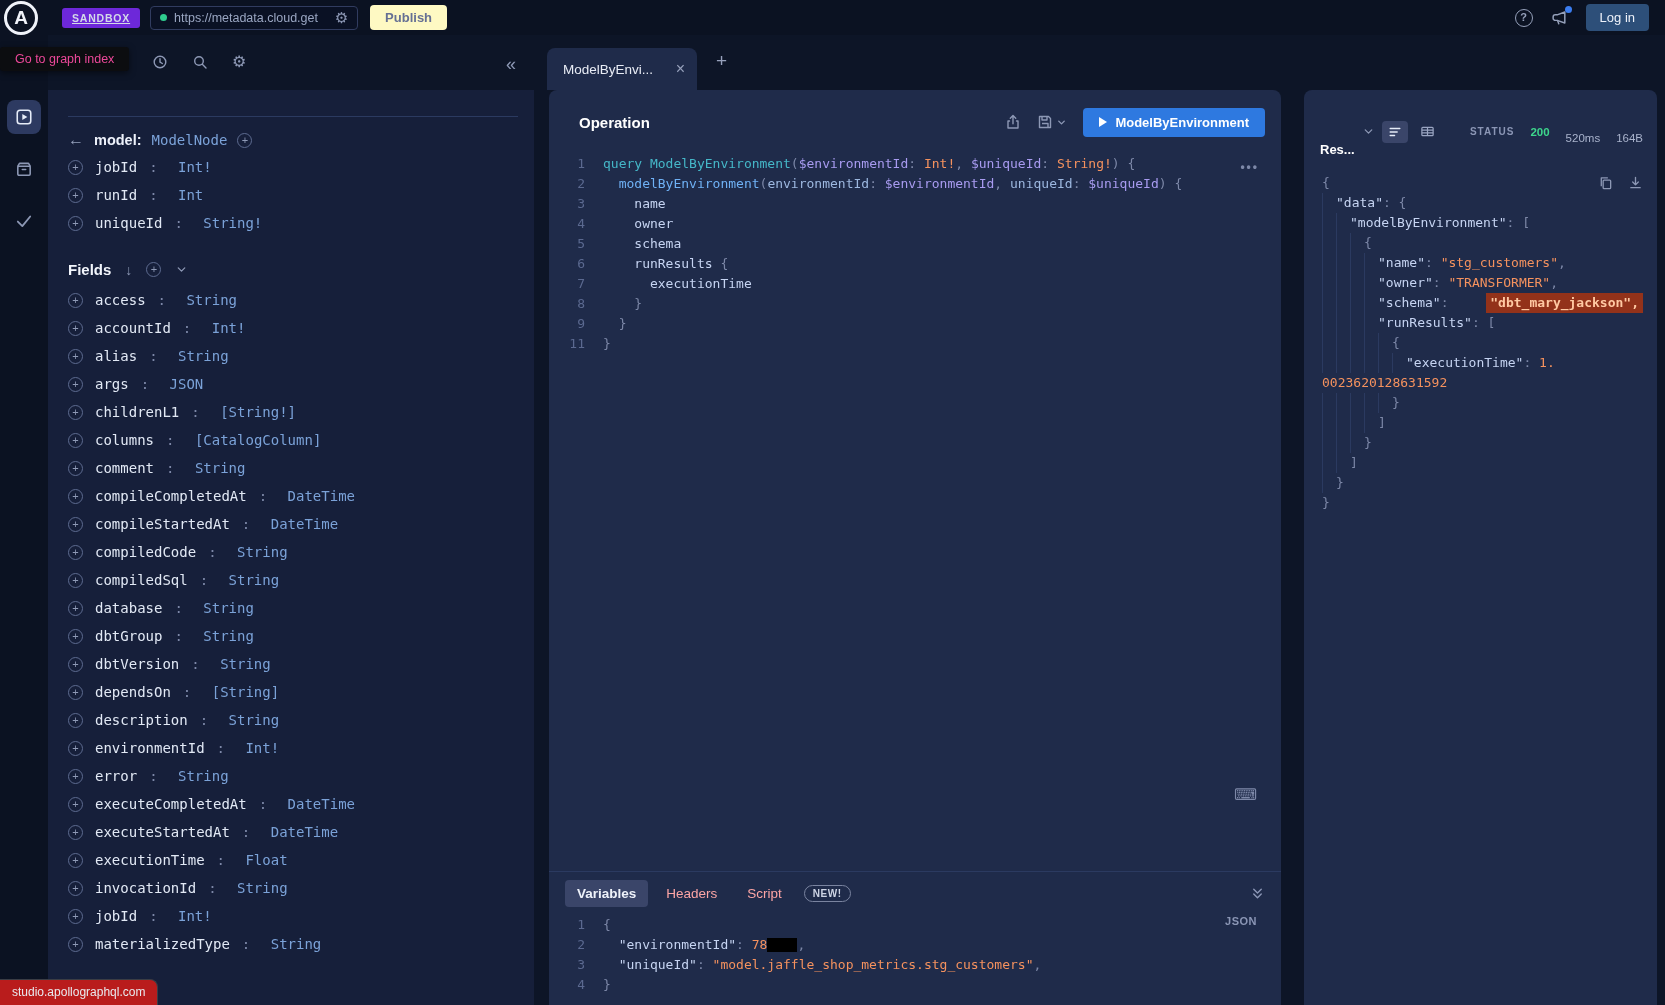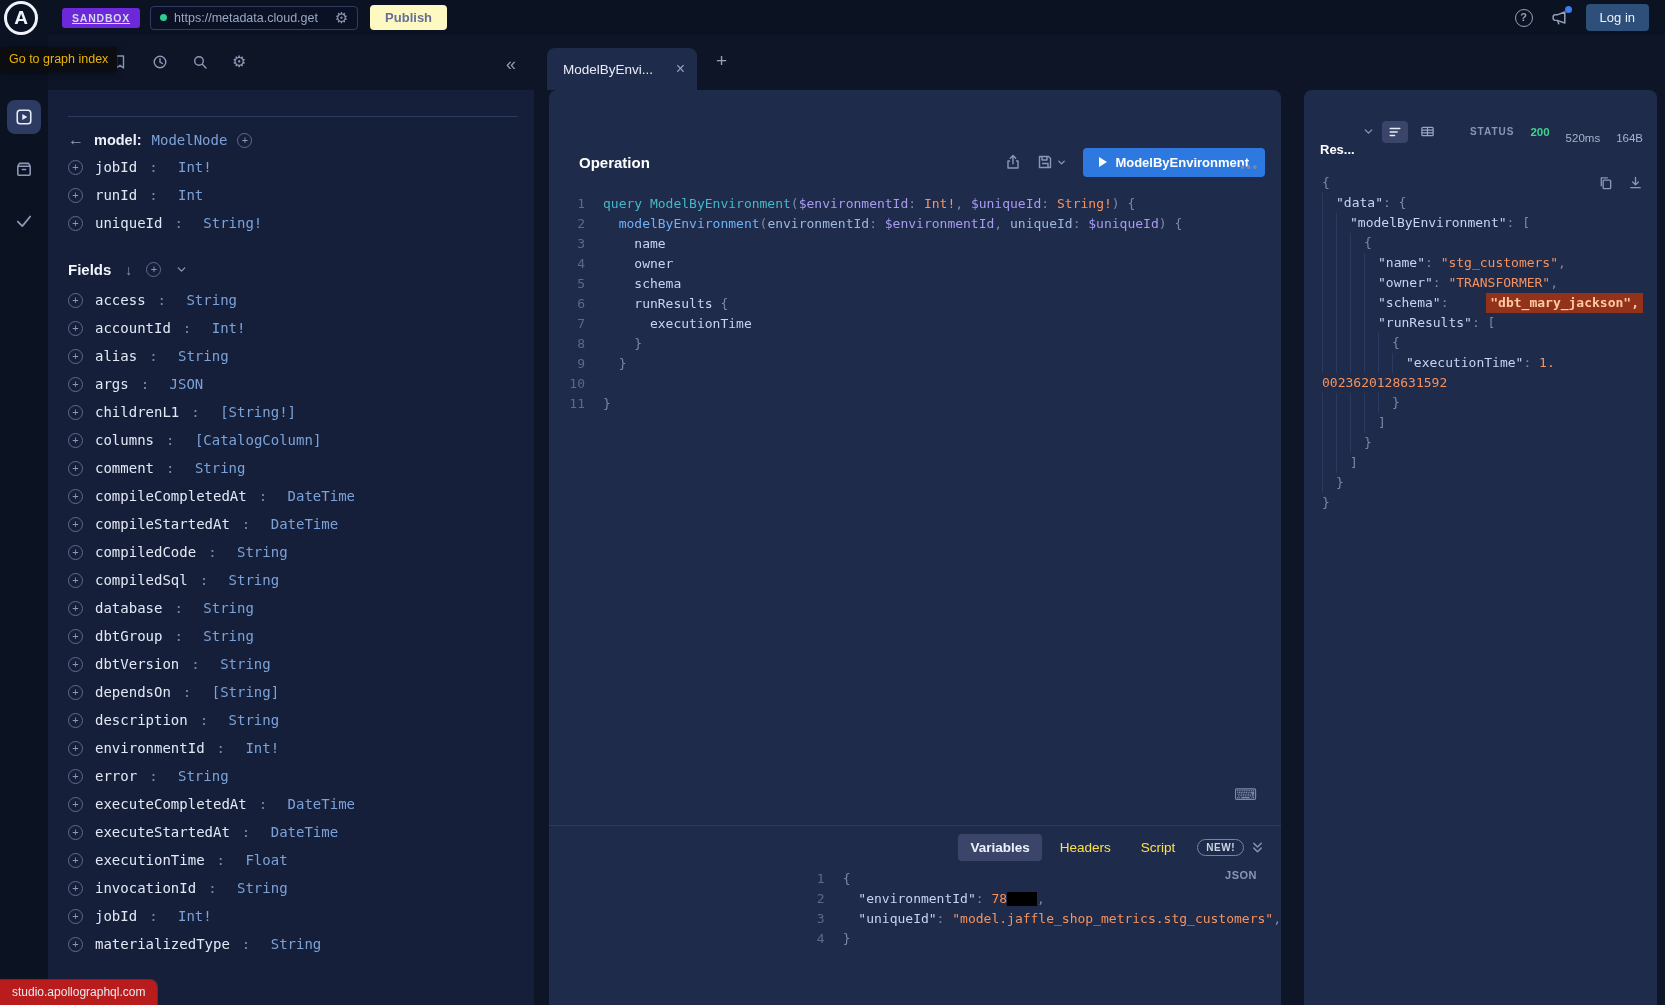--- a/index.html
+++ b/index.html
@@ -27,21 +27,21 @@
   .mega-wrap{position:relative;color:#95a0ba;}
   .notif-dot{position:absolute;top:-3px;right:-4px;width:7px;height:7px;background:#3b7df0;border-radius:50%;}
   .login-btn{background:#2d4f79;color:#eef2fa;font-size:13px;padding:6px 14px;border-radius:4px;border:none;font-family:inherit;}
 
   
   .rail{position:absolute;left:0;top:0;width:48px;height:100%;background:#0b1222;padding-top:100px;display:flex;flex-direction:column;align-items:center;gap:18px;z-index:5;}
   .rail-item{width:34px;height:34px;border-radius:8px;display:flex;align-items:center;justify-content:center;color:#8d98b5;}
   .rail-item.active{background:#2d3a61;color:#e6ecf8;}
 
   
-  .tooltip{position:absolute;left:0;top:47px;background:#0c0d10;color:#eab308;font-size:12.5px;padding:5px 9px;border-radius:3px;z-index:60;box-shadow:0 2px 6px rgba(0,0,0,.5);white-space:nowrap;}
+  .tooltip{position:absolute;left:0;top:47px;background:#0c0d10;color:#ec4899;font-size:12.5px;padding:5px 15px;border-radius:3px;z-index:60;box-shadow:0 2px 6px rgba(0,0,0,.5);white-space:nowrap;}
   .status-pill{position:absolute;left:0;bottom:0;background:#b91c1c;border:1px solid #3a3d45;border-left:none;border-bottom:none;color:#e8eaef;font-size:12px;padding:5px 12px 6px;border-top-right-radius:8px;z-index:60;}
 
   
   .subheader{position:absolute;left:48px;top:35px;right:0;height:55px;background:#0d1527;}
   .sub-icon{position:absolute;top:19px;}
   .collapse{position:absolute;left:458px;top:20px;font-size:18px;color:#8d98b5;line-height:1;}
   .tab{position:absolute;left:499px;bottom:0;height:42px;width:150px;background:#1f2b4a;border-radius:8px 8px 0 0;display:flex;align-items:center;padding:0 12px 0 16px;gap:8px;}
   .tab-label{color:#e8ecf5;font-size:13.5px;white-space:nowrap;overflow:hidden;}
   .tab-close{margin-left:auto;color:#97a1bc;font-size:16px;line-height:1;}
   .new-tab{position:absolute;left:668px;top:16px;color:#97a1bc;font-size:19px;line-height:1;}
@@ -75,33 +75,33 @@
   .cl{color:#6fb1f5;}
   .ag{color:#9db8e0;}
   .pn{color:#7d88a8;}
   .ky{color:#c6d4f2;}
   .st,.nm{color:#f5925e;}
   .hl{background:#93321a;color:#ffc9a3;font-weight:bold;padding:0 4px;}
   .rd{display:inline-block;width:30px;height:14px;background:#000;flex:none;align-self:center;}
 
   
   .editor-card{position:absolute;left:549px;top:90px;width:732px;bottom:0;background:#1f2b4a;border-radius:8px 8px 0 0;display:flex;flex-direction:column;}
-  .op-header{display:flex;align-items:center;padding:14px 16px 0 30px;gap:16px;height:50px;flex:none;margin-top:40px;}
+  .op-header{display:flex;align-items:center;padding:14px 16px 0 30px;gap:16px;height:50px;flex:none;}
   .op-title{font-size:15px;font-weight:bold;color:#fff;margin-right:auto;}
   .hicon{display:flex;align-items:center;gap:3px;color:#8d98b5;}
   .run-btn{display:flex;align-items:center;gap:8px;background:#2e79e0;border:none;border-radius:4px;color:#fff;font-weight:bold;font-size:13px;padding:7px 16px;font-family:inherit;}
   .run-play{width:0;height:0;border-left:8px solid #fff;border-top:5px solid transparent;border-bottom:5px solid transparent;}
   .op-code{margin-top:14px;flex:1;overflow:hidden;}
   .ellipsis{position:absolute;right:22px;top:70px;color:#7d88a8;letter-spacing:2px;font-size:12px;font-weight:bold;}
   .kbd-icon{position:absolute;right:24px;bottom:202px;color:#7d88a8;font-size:16px;line-height:1;}
 
   
-  .vars{flex:none;height:180px;border-top:1px solid #2b3a60;display:flex;flex-direction:column;align-items:flex-end;}
+  .vars{flex:none;height:134px;border-top:1px solid #2b3a60;display:flex;flex-direction:column;}
   .vars-header{display:flex;align-items:center;gap:6px;padding:8px 16px 0;flex:none;}
-  .vtab{color:#fde047;font-size:13.5px;padding:6px 12px;border-radius:4px;}
+  .vtab{color:#fca5a5;font-size:13.5px;padding:6px 12px;border-radius:4px;}
   .vtab.active{background:#3a4569;color:#eef2fa;font-weight:bold;}
   .new-badge{border:1px solid #7a84a0;color:#cdd4e4;border-radius:9px;font-size:10px;font-weight:bold;padding:2px 8px;margin-left:4px;letter-spacing:.5px;}
   .dbl-chev{margin-left:auto;color:#8b96b5;}
   .vars-body{position:relative;flex:1;padding-top:8px;}
   .json-label{position:absolute;right:24px;top:8px;color:#8b96b5;font-size:11px;font-weight:bold;letter-spacing:.5px;}
 
   
   .resp-card{position:absolute;left:1304px;top:90px;width:353px;bottom:0;background:#1f2b4a;border-radius:8px 8px 0 0;}
   .resp-header{display:flex;align-items:center;gap:7px;padding:16px 14px 0 16px;}
   .resp-title{font-size:13px;font-weight:bold;color:#fff;margin-top:36px;}
@@ -399,21 +399,20 @@
   <div class="op-code" id="op-code">
       <div class="code-line"><span class="ln">1</span><span class="kw">query </span><span class="opn">ModelByEnvironment</span><span class="pn">(</span><span class="vr">$environmentId</span><span class="pn">: </span><span class="ty">Int!</span><span class="pn">, </span><span class="vr">$uniqueId</span><span class="pn">: </span><span class="ty">String!</span><span class="pn">) {</span></div>
       <div class="code-line"><span class="ln">2</span><span class="pn">  </span><span class="cl">modelByEnvironment</span><span class="pn">(</span><span class="ag">environmentId</span><span class="pn">: </span><span class="vr">$environmentId</span><span class="pn">, </span><span class="ag">uniqueId</span><span class="pn">: </span><span class="vr">$uniqueId</span><span class="pn">) {</span></div>
       <div class="code-line"><span class="ln">3</span><span class="fl">    name</span></div>
       <div class="code-line"><span class="ln">4</span><span class="fl">    owner</span></div>
       <div class="code-line"><span class="ln">5</span><span class="fl">    schema</span></div>
       <div class="code-line"><span class="ln">6</span><span class="fl">    runResults </span><span class="pn">{</span></div>
       <div class="code-line"><span class="ln">7</span><span class="fl">      executionTime</span></div>
       <div class="code-line"><span class="ln">8</span><span class="pn">    }</span></div>
       <div class="code-line"><span class="ln">9</span><span class="pn">  }</span></div>
-      <div class="code-line"><span class="ln">10</span></div>
       <div class="code-line"><span class="ln">11</span><span class="pn">}</span></div>
     </div>
   <span class="ellipsis">•••</span>
   <span class="kbd-icon">⌨</span>
 
   <div class="vars">
     <div class="vars-header">
       <span class="vtab active">Variables</span>
       <span class="vtab">Headers</span>
       <span class="vtab">Script</span>

